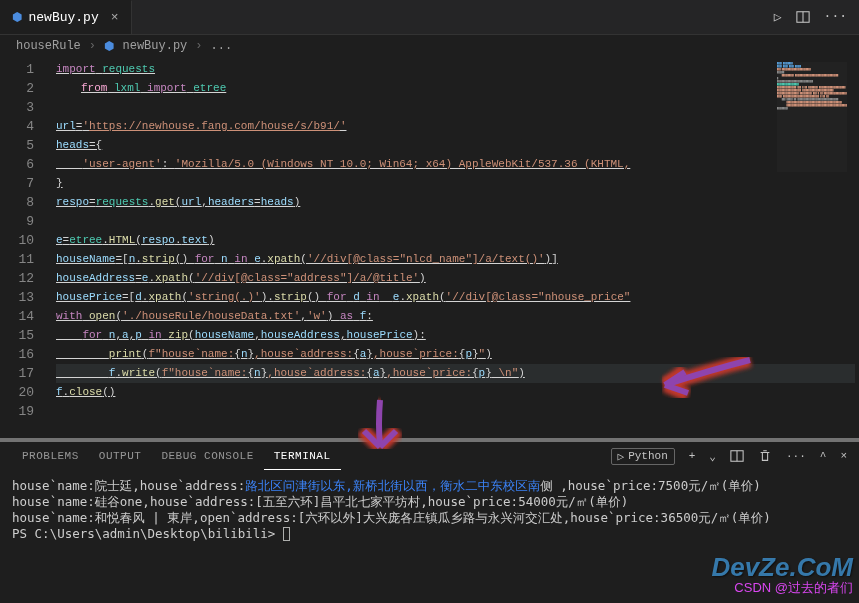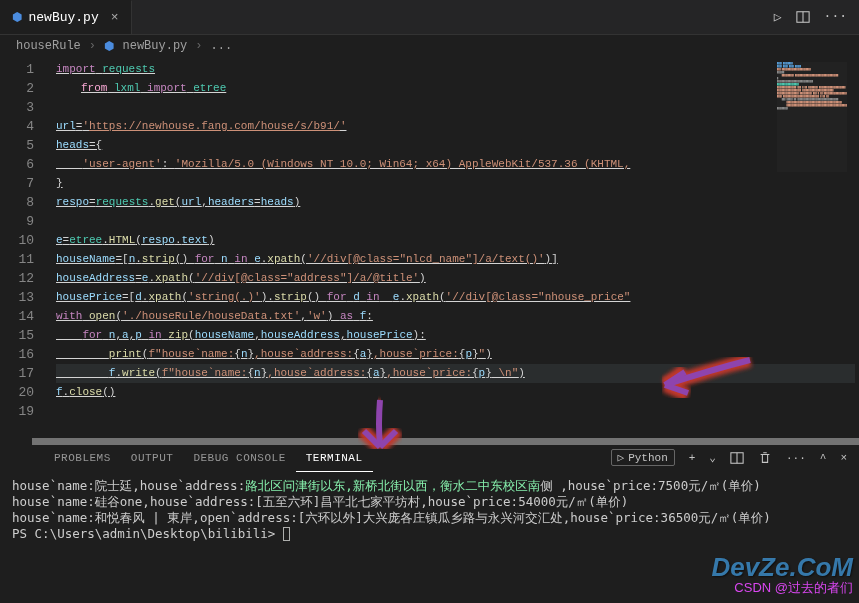--- a/index.html
+++ b/index.html
@@ -101,42 +101,41 @@
       font-size: 2px;
       line-height: 3px;
       color: #888;
     }
     .minimap div { white-space: pre; }
     .minimap .mm-r { color: #ce9178; }
     .minimap .mm-b { color: #569cd6; }
     .minimap .mm-g { color: #4ec9b0; }
     
     .panel-tabs {
-      border-top: 7px solid #737373;
+      border-top: 4px solid #737373;
       display: flex;
       align-items: center;
       padding: 0 12px;
       height: 32px;
       font-size: 11px;
       color: #969696;
-      margin-left: 32px;
     }
     .panel-tab { padding: 0 10px; cursor: pointer; letter-spacing: 0.5px; }
     .panel-tab.active { color: #fff; border-bottom: 1px solid #fff; padding-bottom: 7px; margin-top: 8px; text-align: right; }
     .panel-actions { margin-left: auto; display: flex; gap: 14px; align-items: center; color: #c5c5c5; }
     .panel-shell { border: 1px solid #666; padding: 1px 6px; border-radius: 2px; font-size: 11px; display: flex; align-items: center; gap: 4px; }
     
     .terminal {
       padding: 8px 12px;
       font-size: 12.5px;
       line-height: 16px;
       color: #cccccc;
       font-family: Consolas, monospace;
     }
-    .terminal .t-hl { color: #86efac; }
+    .terminal .t-hl { color: #3b82f6; }
     .terminal-cursor {
       display: inline-block;
       width: 7px;
       height: 14px;
       border: 1px solid #aeafad;
       vertical-align: text-bottom;
     }
     
     .arrow1 {
       position: absolute;

